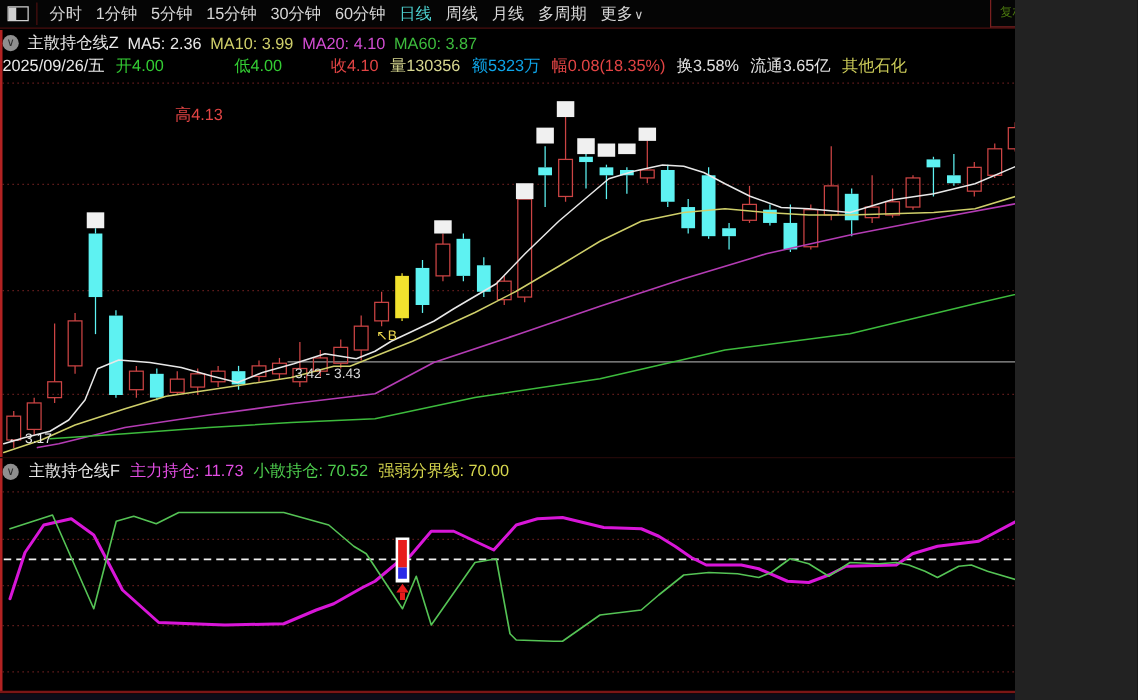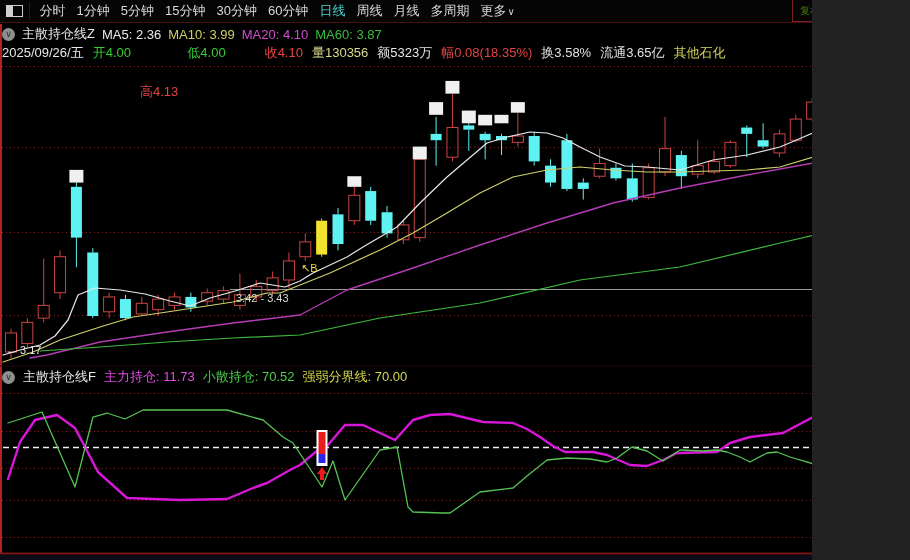--- a/index.html
+++ b/index.html
@@ -85,21 +85,21 @@
     <span style="color: rgb(61, 187, 61);">MA60: 3.87</span>
   </div>
 
   <div class="inforow">
     <span>2025/09/26/五</span>
     <span style="color: rgb(51, 204, 51);">开4.00</span>
     <span style="color: rgb(226, 68, 68); margin-top: 39px;">高4.13</span>
     <span style="color: rgb(51, 204, 51);">低4.00</span>
     <span style="color: rgb(226, 68, 68); margin-left: 30px;">收4.10</span>
     <span style="color: rgb(216, 216, 144);">量130356</span>
-    <span style="color: #e5e5e5;">额5323万</span>
+    <span style="color: #0ea5e9;">额5323万</span>
     <span style="color: rgb(226, 68, 68);">幅0.08(18.35%)</span>
     <span style="color: rgb(224, 224, 224);">换3.58%</span>
     <span style="color: rgb(224, 224, 224);">流通3.65亿</span>
     <span style="color: rgb(207, 207, 90);">其他石化</span>
   </div>
 
   <div class="subheader">
     <span class="circle-icon">∨</span>
     <span>主散持仓线F</span>
     <span style="color: rgb(226, 77, 226);">主力持仓: 11.73</span>

